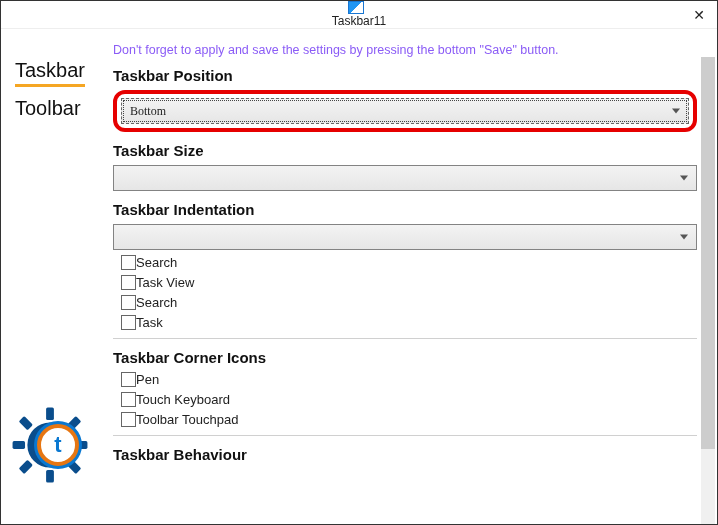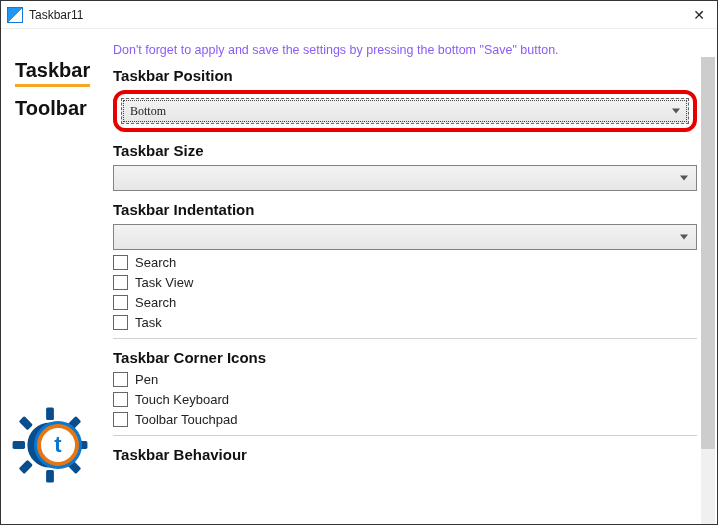--- a/index.html
+++ b/index.html
@@ -14,20 +14,21 @@
       border: 1px solid #333;
     }
     .titlebar {
       height: 28px;
       display: flex;
       align-items: center;
       padding: 0 6px;
       background: #fff;
       border-bottom: 1px solid #eee;
       position: relative;
+      flex-direction: column;
     }
     .app-icon {
       width: 16px; height: 16px;
       display: inline-block;
       margin-right: 6px;
       background: linear-gradient(135deg, #2196f3 50%, #fff 50%);
       border: 1px solid #1976d2;
     }
     .title-text { font-size: 12px; color: #222; }
     .close-btn {
@@ -46,21 +47,21 @@
       height: calc(100% - 28px);
       position: relative;
     }
     .sidebar {
       width: 102px;
       padding: 28px 0 0 14px;
       flex-shrink: 0;
     }
     .tab {
       font-size: 20px;
-      font-weight: 700;
+      font-weight: 400;
       color: #111;
       padding: 2px 0;
       margin-bottom: 8px;
       cursor: pointer;
     }
     .tab.active {
       border-bottom: 3px solid #f5a623;
       display: inline-block;
     }
     .main {
@@ -110,22 +111,21 @@
     }
     .highlight-wrap .dropdown {
       border: 1px dashed #666;
       outline: 1px dotted #444;
       outline-offset: -3px;
       font-family: Liberation Serif, serif;
     }
     .check-row {
       display: flex;
       align-items: center;
-      margin: 5px 0;
-      gap: 7px;
+      margin: 5px 8px;
     }
     .check {
       width: 15px; height: 15px;
       border: 1px solid #666;
       background: #fff;
       flex-shrink: 0;
     }
     .check-label { font-size: 13px; color: #222; }
     .scrollbar {
       position: absolute;

